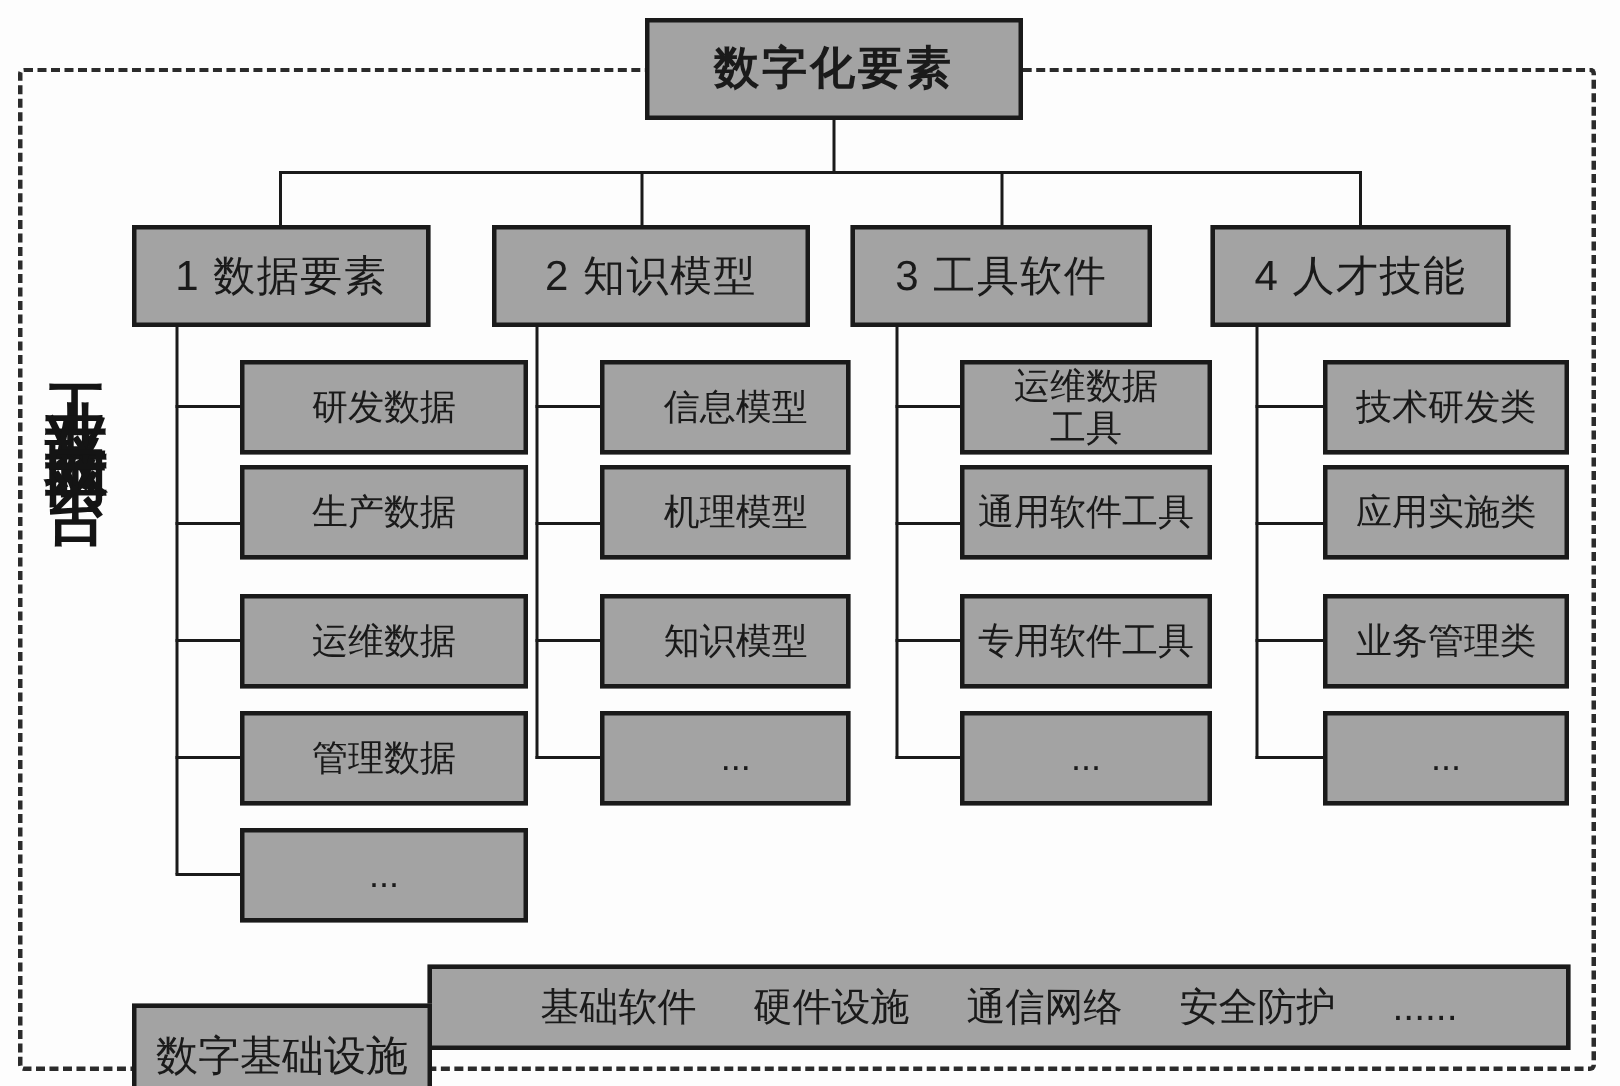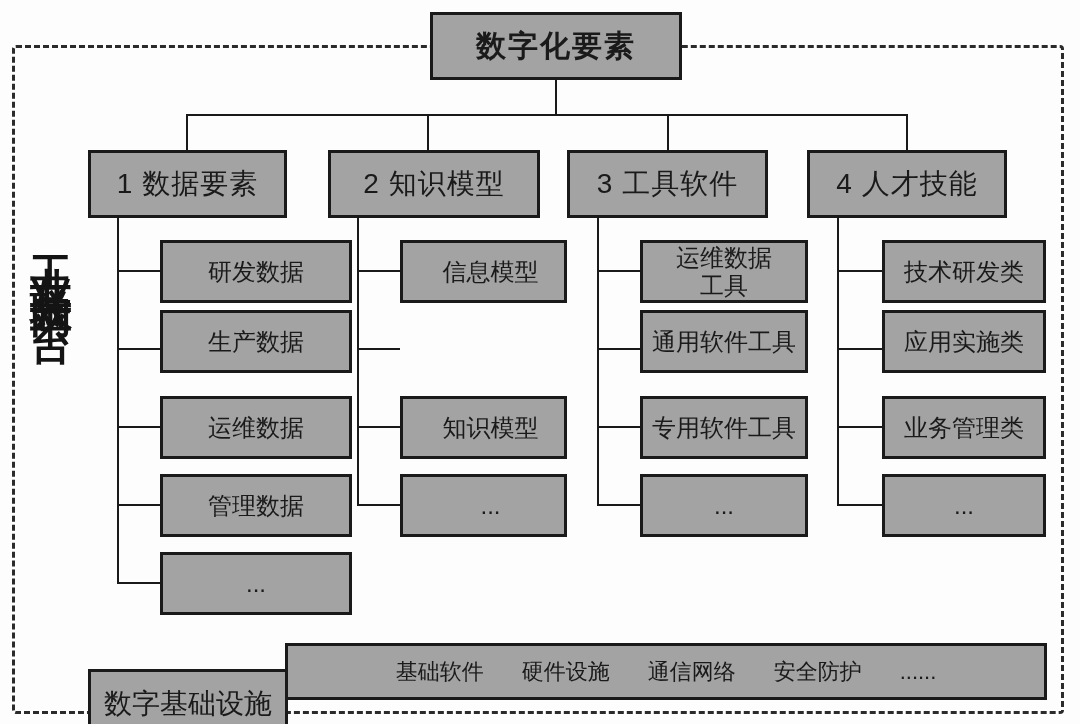--- a/index.html
+++ b/index.html
@@ -31,21 +31,21 @@
   .c4{left:882px;width:164px;}
   .r1{top:240px;}.r2{top:310px;}.r3{top:396px;}.r4{top:474px;}.r5{top:552px;}
   .line{position:absolute;background:#1a1a1a;z-index:2;}
   .vlabel{
     position:absolute;left:23px;top:222px;z-index:2;
     writing-mode:vertical-lr;text-orientation:upright;
     font-size:42px;font-weight:600;letter-spacing:11px;color:#141414;
   }
   .infra-label{left:88px;top:635px;width:200px;height:70px;font-size:28px;font-weight:500;z-index:4;margin-top:34px;}
   .infra-bar{
-    left:285px;top:643px;width:762px;height:57px;font-size:22px;font-weight:500;
+    left:285px;top:643px;width:762px;height:57px;font-size:26px;font-weight:500;
     display:flex;gap:38px;align-items:center;justify-content:center;
   }
 </style>
 </head>
 <body>
 
 <div class="canvas">
 
   <div class="dashed-frame"></div>
 
@@ -90,20 +90,21 @@
   <div class="line" style="left:837px;top:426px;width:45px;height:2px;"></div>
   <div class="line" style="left:837px;top:504px;width:45px;height:2px;"></div>
 
   <div class="box child c1 r1">研发数据</div>
   <div class="box child c1 r2">生产数据</div>
   <div class="box child c1 r3">运维数据</div>
   <div class="box child c1 r4">管理数据</div>
   <div class="box child c1 r5">...</div>
 
   <div class="box child c2 r1">信息模型</div>
+  <div class="box child c2 r2">机理模型</div>
   <div class="box child c2 r3">知识模型</div>
   <div class="box child c2 r4">...</div>
 
   <div class="box child c3 r1">运维数据
 工具</div>
   <div class="box child c3 r2">通用软件工具</div>
   <div class="box child c3 r3">专用软件工具</div>
   <div class="box child c3 r4">...</div>
 
   <div class="box child c4 r1">技术研发类</div>

